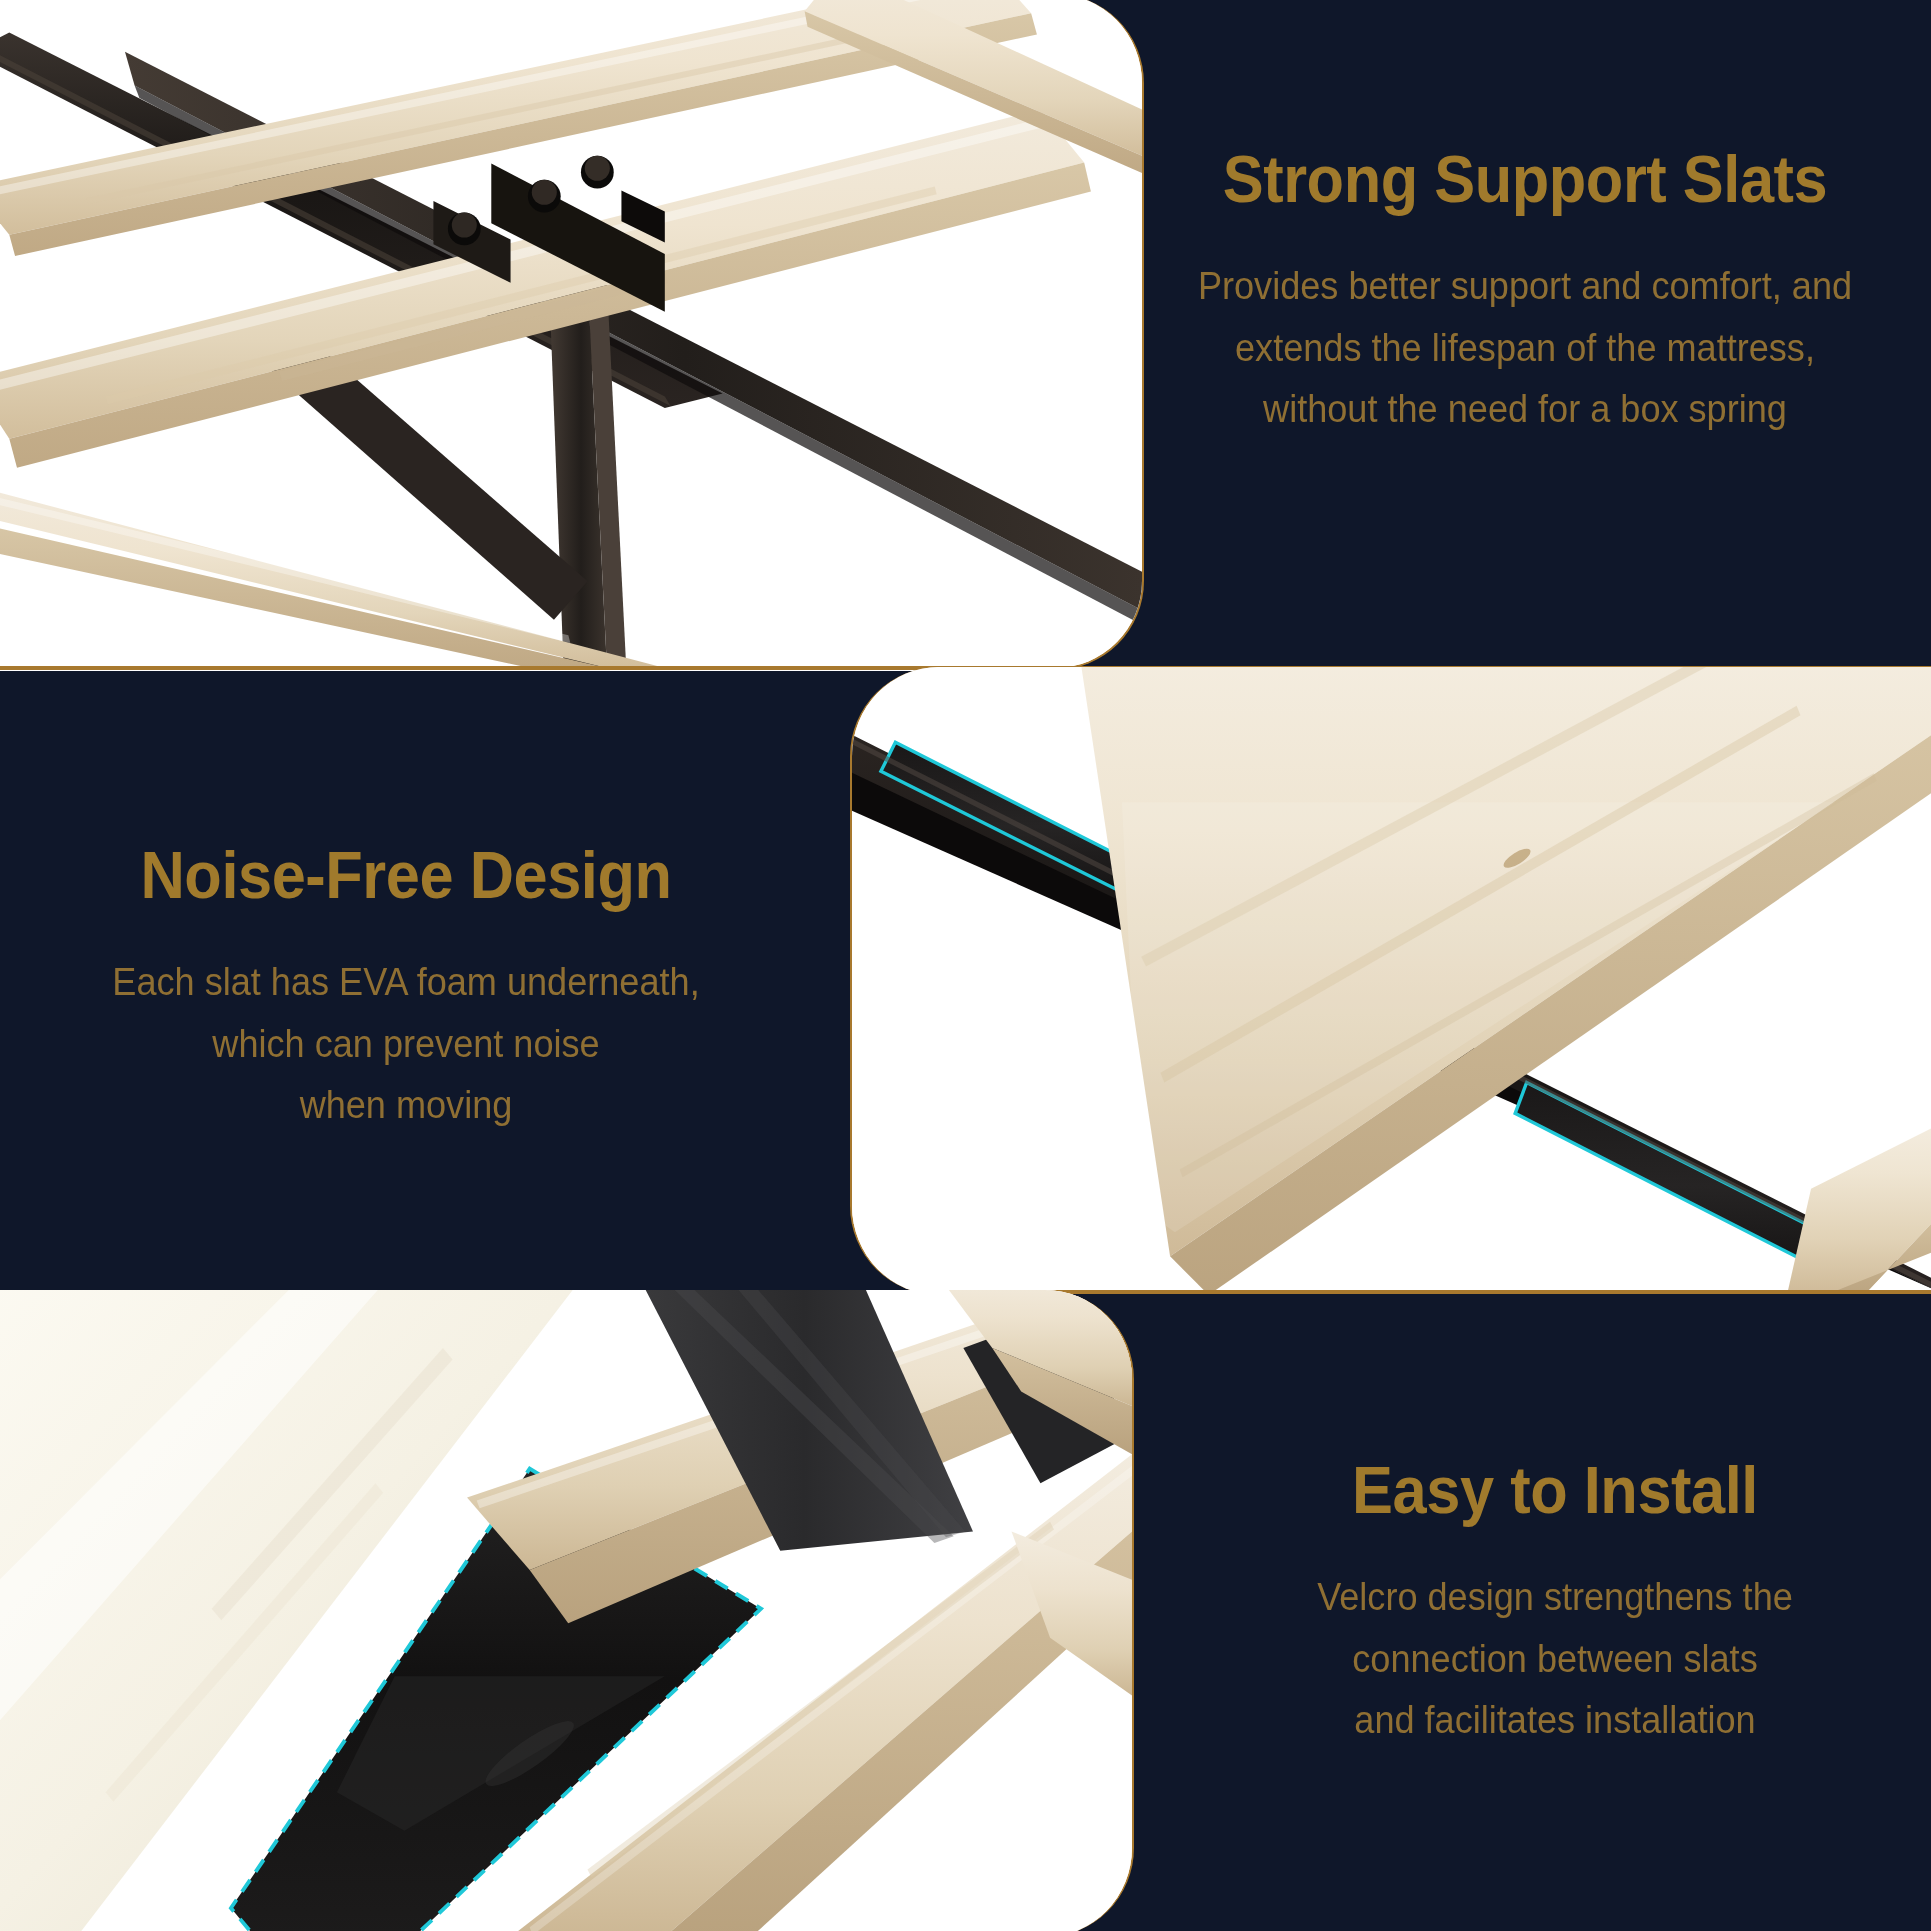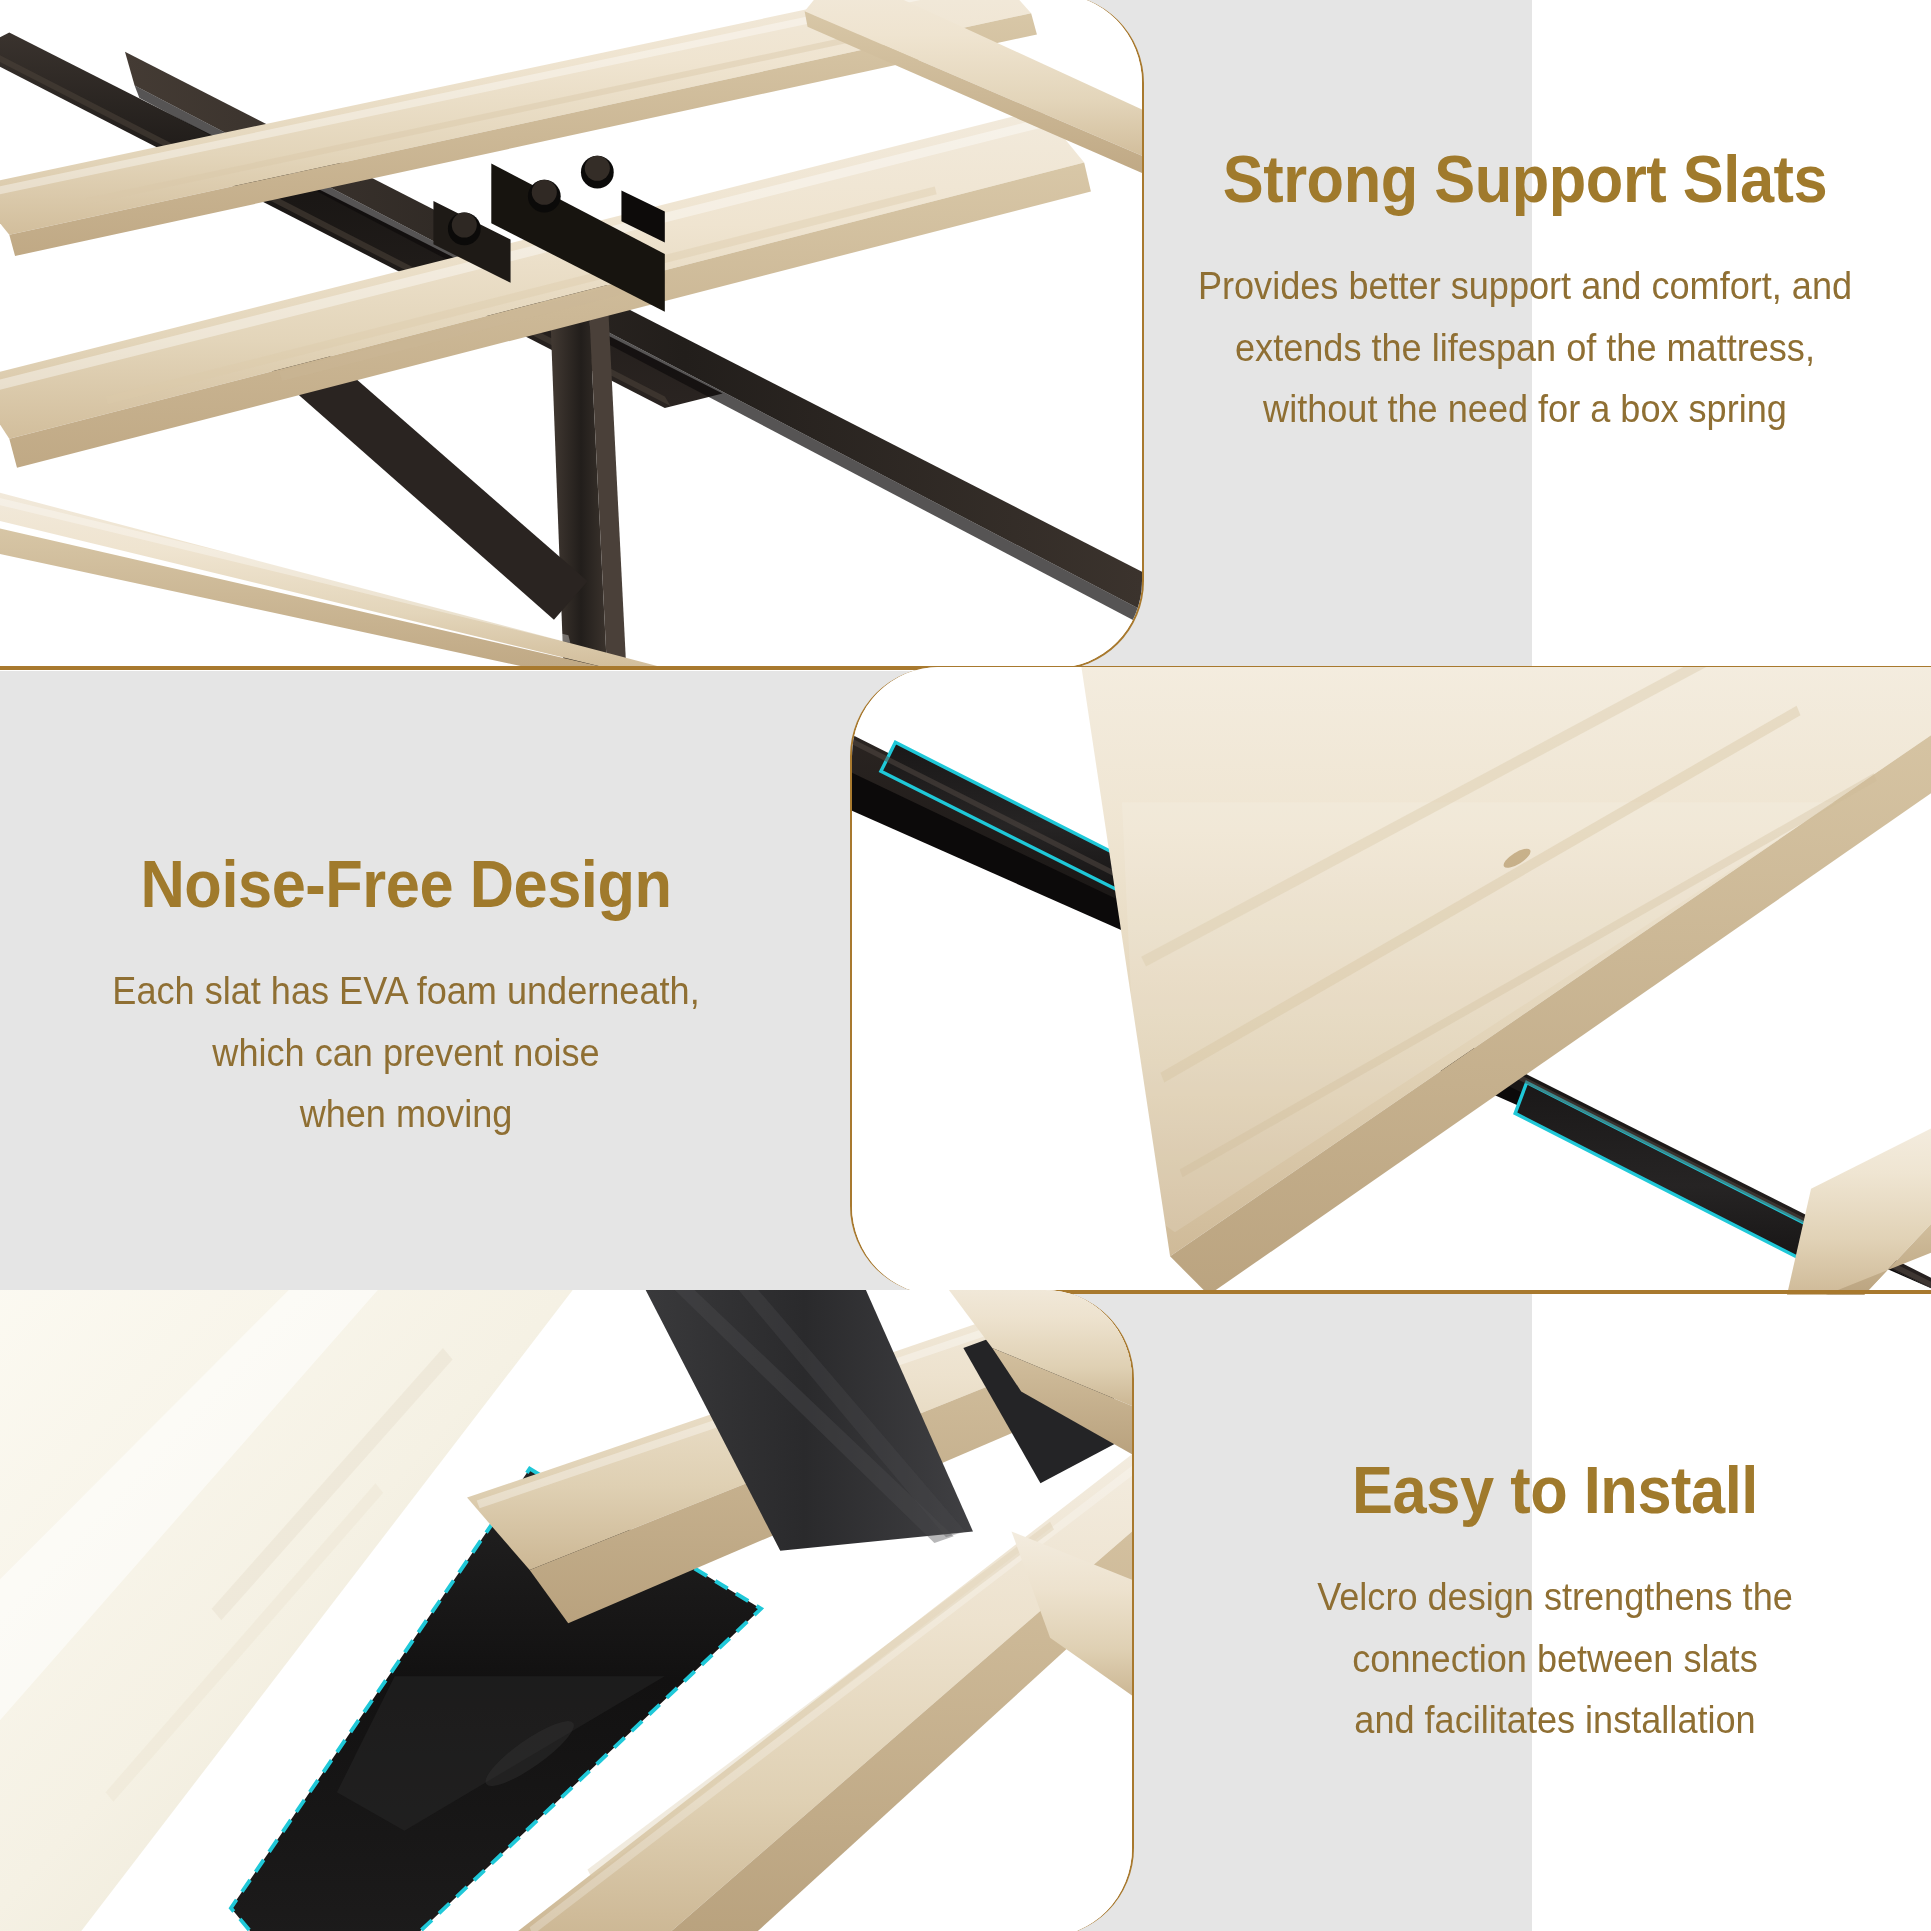--- a/index.html
+++ b/index.html
@@ -17,22 +17,22 @@
     position: relative;
     width: 1931px;
     height: 1931px;
     background: #ffffff;
   }
 
   
   .panel {
     position: absolute;
     left: 0;
-    width: 1532px;
-    background: #e5e5e5;
+    width: 1931px;
+    background: #0f172a;
   }
   .panel-1 { top: 0;    height: 668px; }
   .panel-2 { top: 671px; height: 620px; }
   .panel-3 { top: 1294px; height: 637px; }
 
   
   .divider {
     position: absolute;
     left: 0;
     width: 1931px;
@@ -88,21 +88,21 @@
     overflow: hidden;
   }
   .photo svg { display: block; width: 100%; height: 100%; }
 
   
   .text-block {
     position: absolute;
     text-align: center;
   }
   .tb-1 { left: 1139px; top: 145px; width: 772px; }
-  .tb-2 { left: 39px;   top: 179px; width: 734px; }
+  .tb-2 { left: 39px;   top: 170px; width: 734px; }
   .tb-3 { left: 1188px; top: 162px; width: 734px; }
 
   .feature-title {
     font-family: "Liberation Sans", sans-serif;
     font-weight: bold;
     font-size: 66px;
     line-height: 1.05;
     color: #A07A2C;
     letter-spacing: -0.5px;
     margin: 0 0 42px 0;

